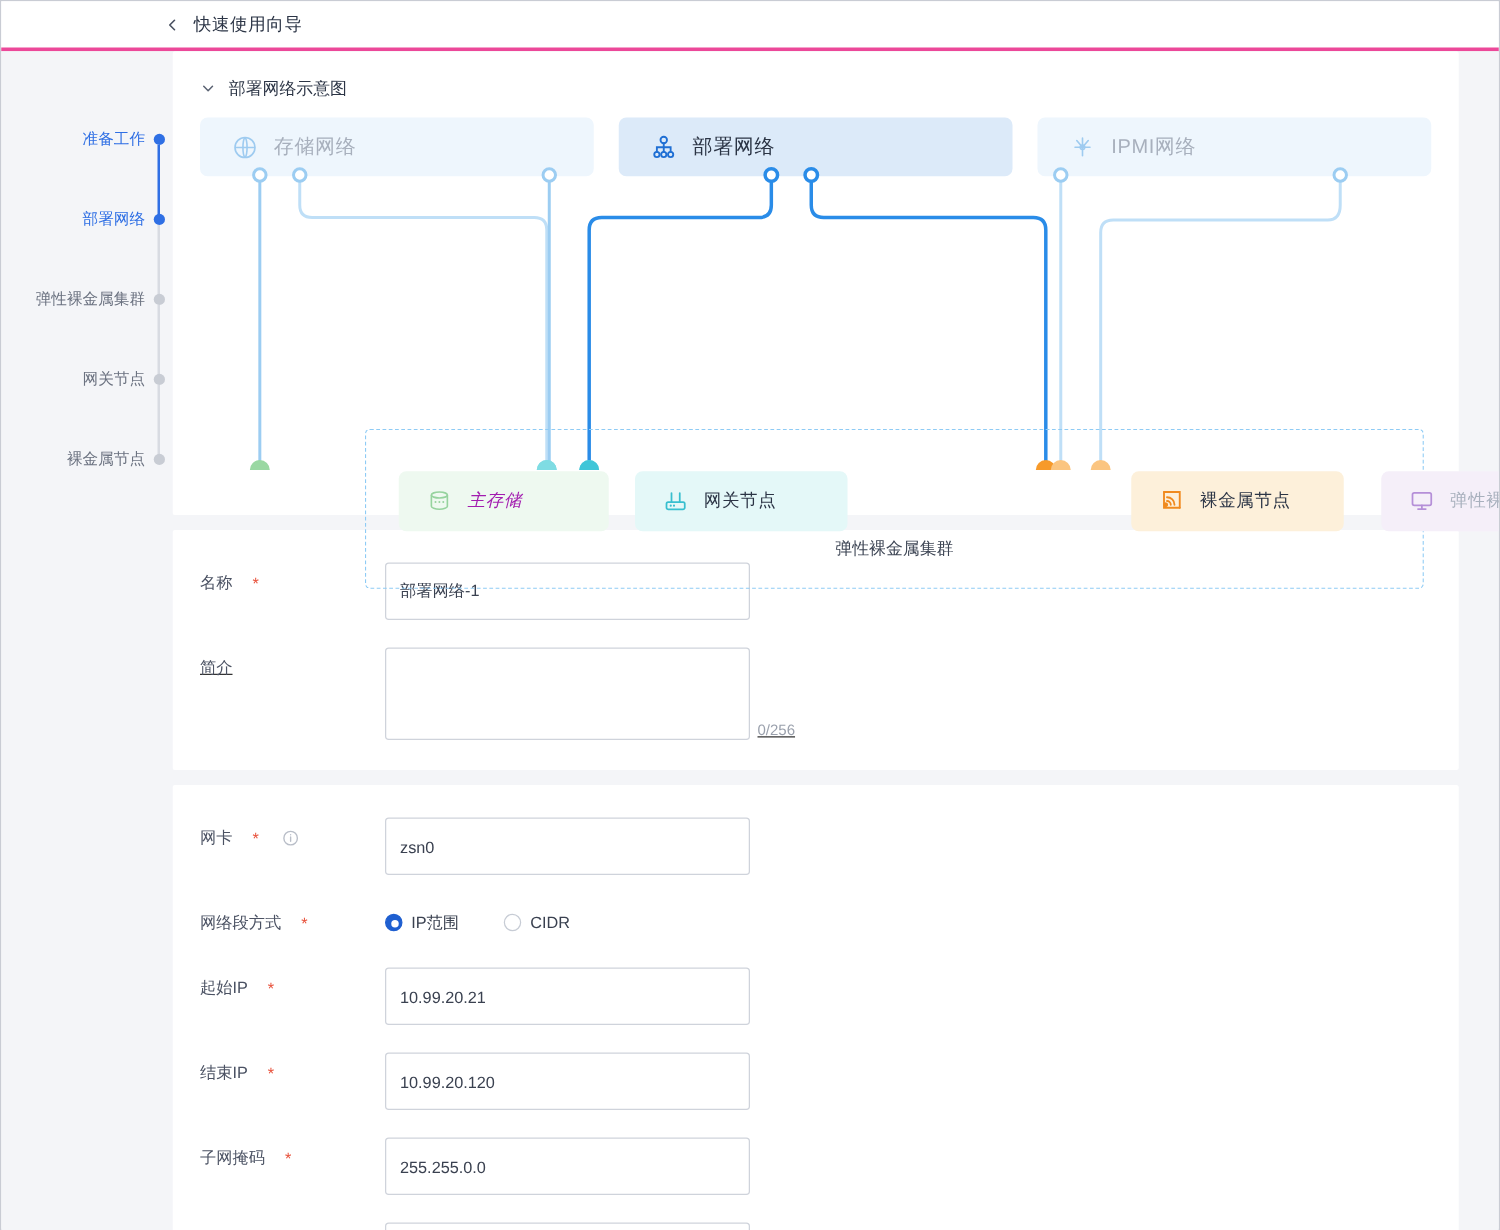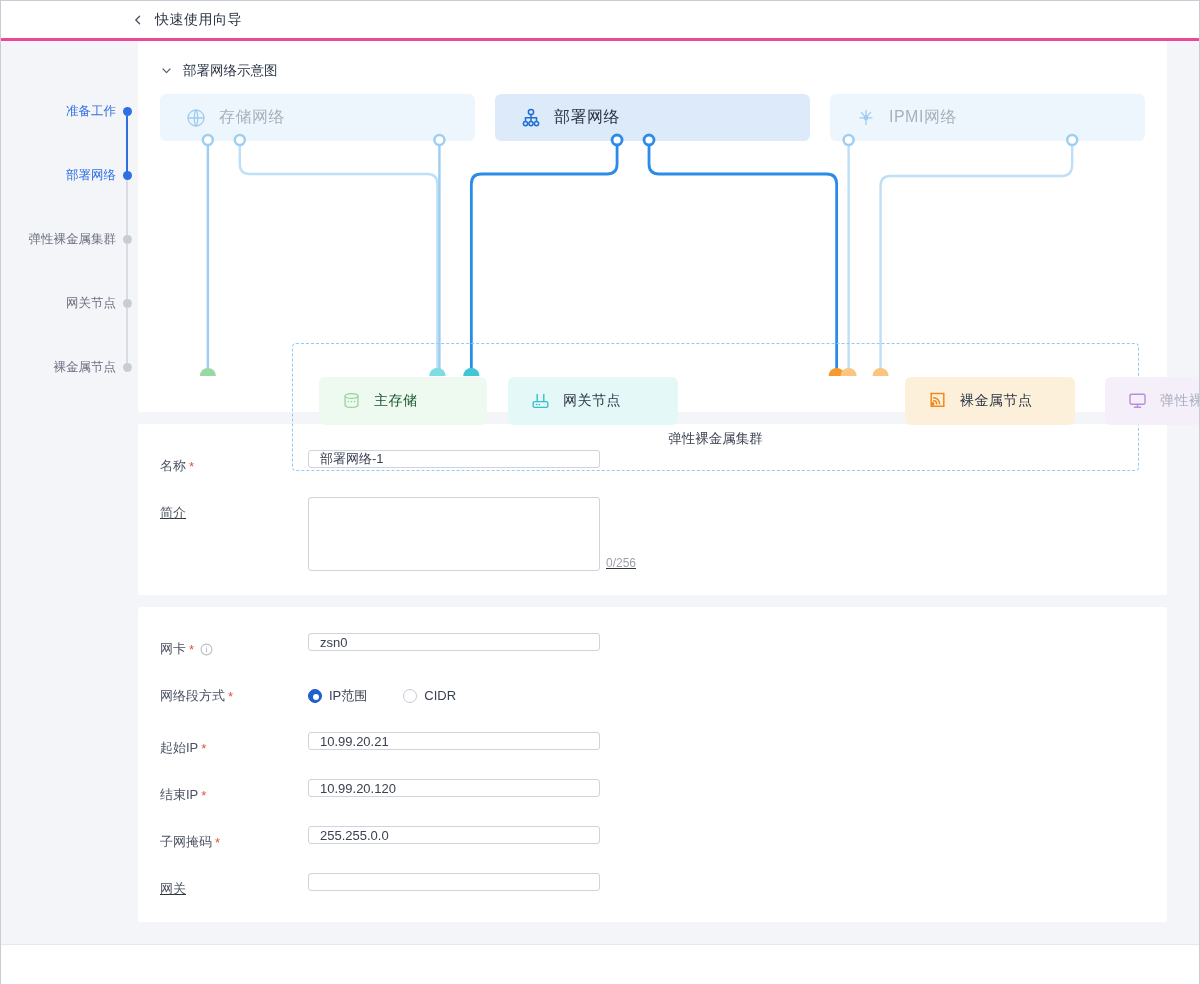--- a/index.html
+++ b/index.html
@@ -109,44 +109,44 @@
     font-size:13.5px; color:#3d4554;
   }
   .node-box {
     position:absolute; height:48px; border-radius:6px;
     display:flex; align-items:center; gap:11px; padding-left:22px;
   }
   .node-box .ico { width:22px; height:22px; flex:0 0 22px; }
   .node-box .nm { font-size:14px; letter-spacing:.5px; }
   .nb-storage { left:26px; top:33px; width:168px; background:#eef9f0; }
   .nb-storage .ico { color:#96d39e; }
-  .nb-storage .nm { color:#14532d; }
+  .nb-storage .nm { color:#a21caf;font-style:italic; }
   .nb-gateway { left:215px; top:33px; width:170px; background:#e4f8f8; }
   .nb-gateway .ico { color:#37bfcf; }
   .nb-gateway .nm { color:#2b3445; }
   .nb-bare { left:612px; top:33px; width:170px; background:#fdf0da; }
   .nb-bare .ico { color:#f08a1e; }
   .nb-bare .nm { color:#2b3445; }
   .nb-inst { left:812px; top:33px; width:200px; background:#f5eff9; }
   .nb-inst .ico { color:#b58fd8; }
   .nb-inst .nm { color:#a8b0bd; }
 
   
   .form-card { padding:26px 0 24px 0; }
   .frow { display:flex; align-items:flex-start; margin-bottom:22px; }
   .frow:last-child { margin-bottom:0;text-decoration:underline; }
   .flabel {
     width:170px; min-width:170px; padding-left:22px; padding-top:7px;
-    font-size:13px; color:#4b5263; display:flex; align-items:center; gap:3px;
+    font-size:13px; color:#4b5263; display:flex; align-items:center; gap:16px;
   }
   .req { color:#e8503a; font-size:13px; line-height:1; }
   .info-ico { width:13px; height:13px; color:#b9bec8; margin-left:3px; }
   .fctrl { flex:1; display:flex; align-items:flex-start; }
   .inp {
-    width:292px; height:18px; border:1px solid #cfd3db; border-radius:3px;
+    width:292px; height:46px; border:1px solid #cfd3db; border-radius:3px;
     background:#fff; padding:0 11px; font-size:13px; color:#3a4150;
     font-family:inherit; outline:none;
   }
   .inp::placeholder { color:#b7bcc6; }
   .ta {
     width:292px; height:74px; border:1px solid #cfd3db; border-radius:3px;
     background:#fff; padding:7px 11px; font-size:13px; color:#3a4150;
     font-family:inherit; outline:none; resize:none;
   }
   .counter { font-size:12px; color:#9aa0ac; margin-left:6px; align-self:flex-end; padding-bottom:1px; }

